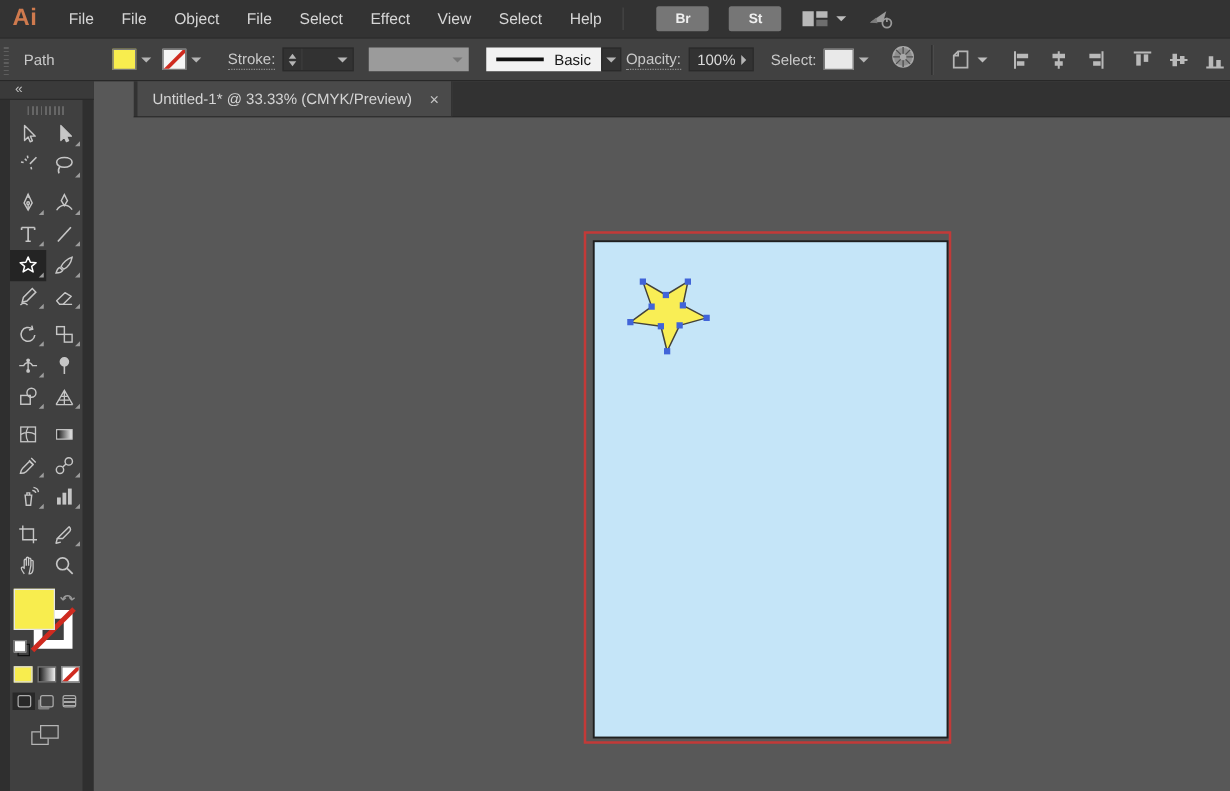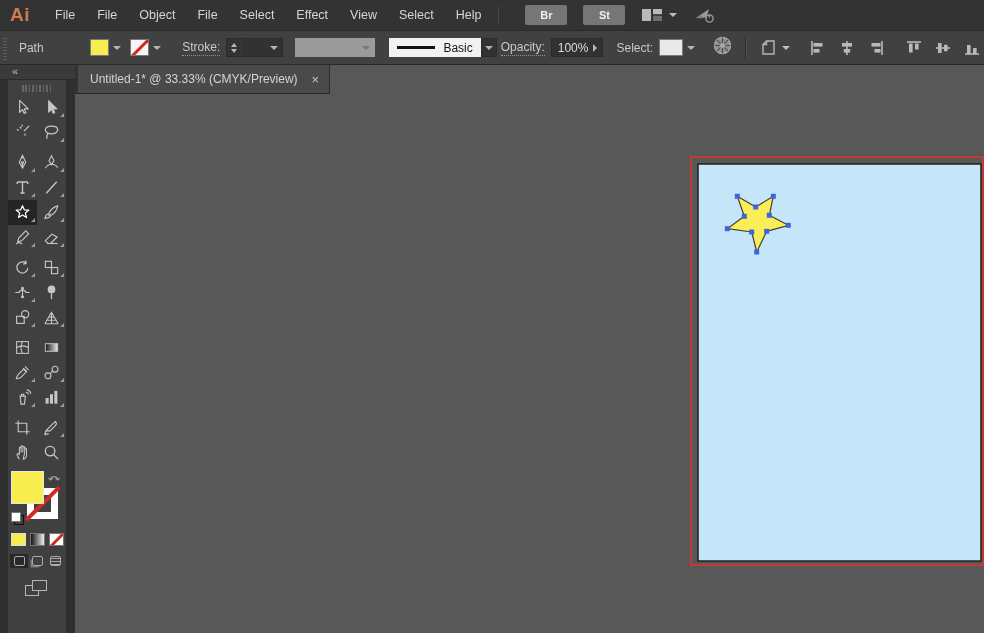--- a/index.html
+++ b/index.html
@@ -75,21 +75,21 @@
   .dm{width:18px;height:14px;display:flex;align-items:center;justify-content:center;}
   .dm.active{background:#282828;}
   .dm .g{width:9px;height:8px;border:1.5px solid #aaa;border-radius:2px;}
   .dm.behind .g{box-shadow:-2.5px 2.5px 0 -1px #7d7d7d;}
   .dm.inside .g{background:repeating-linear-gradient(0deg,#aaa 0 1px,transparent 1px 3px);}
   .screen-mode{display:flex;justify-content:center;margin-top:12px;}
   .sm-icon{position:relative;width:24px;height:17px;}
   .sm-icon .r1{position:absolute;left:0;top:5px;width:14px;height:11px;border:1.5px solid #b5b5b5;box-sizing:border-box;}
   .sm-icon .r2{position:absolute;left:7px;top:0;width:15px;height:11px;border:1.5px solid #b5b5b5;box-sizing:border-box;background:#404040;}
   
-  #docarea{flex:1;display:flex;flex-direction:row;min-width:0;}
+  #docarea{flex:1;display:flex;flex-direction:column;min-width:0;margin-left:32px;}
   #tabbar{height:29px;background:#323232;display:flex;align-items:flex-end;border-bottom:1px solid #272727;box-sizing:border-box;}
   .tab{height:28px;background:#4a4a4a;display:flex;align-items:center;padding:0 10px 0 12px;margin-left:3px;border-right:1px solid #2c2c2c;}
   .tab-title{color:#d4d4d4;font-size:12px;white-space:nowrap;}
   .tab-close{color:#c4c4c4;font-size:13px;margin-left:14px;line-height:1;}
   #canvas{flex:1;position:relative;background:#585858;}
   #canvas svg{position:absolute;left:0;top:0;}
 </style>
 </head>
 <body>
 

